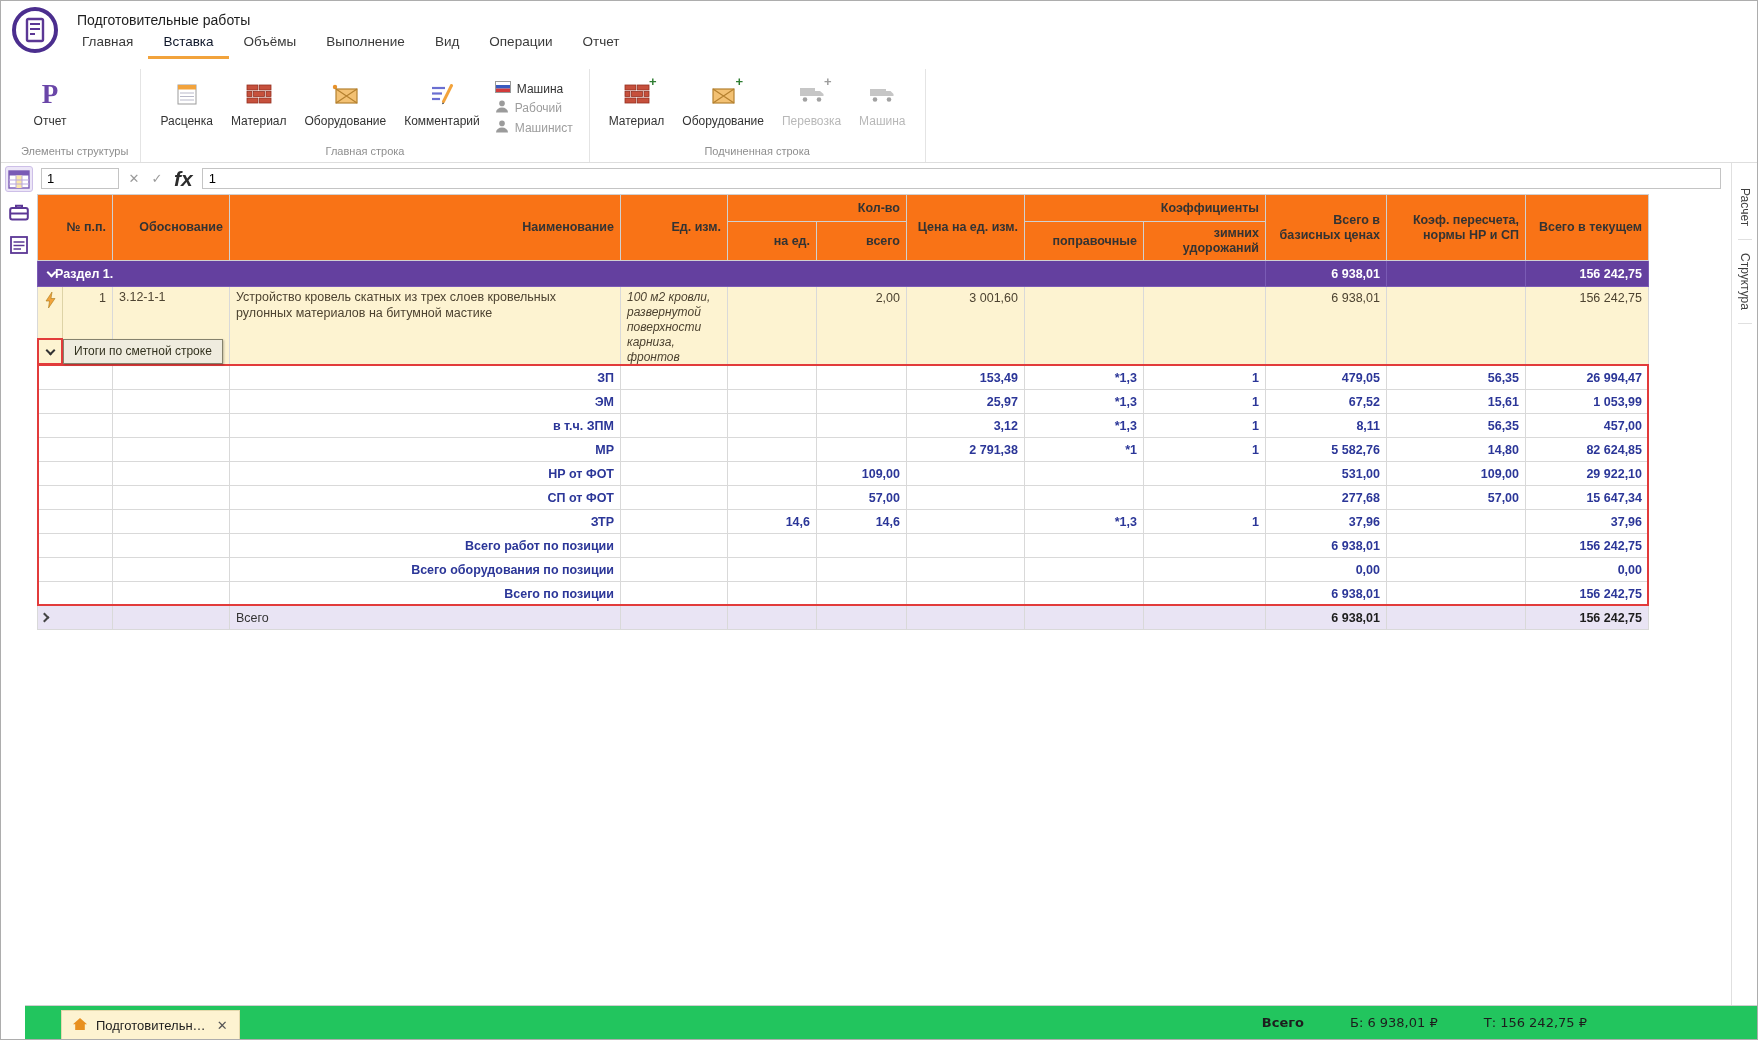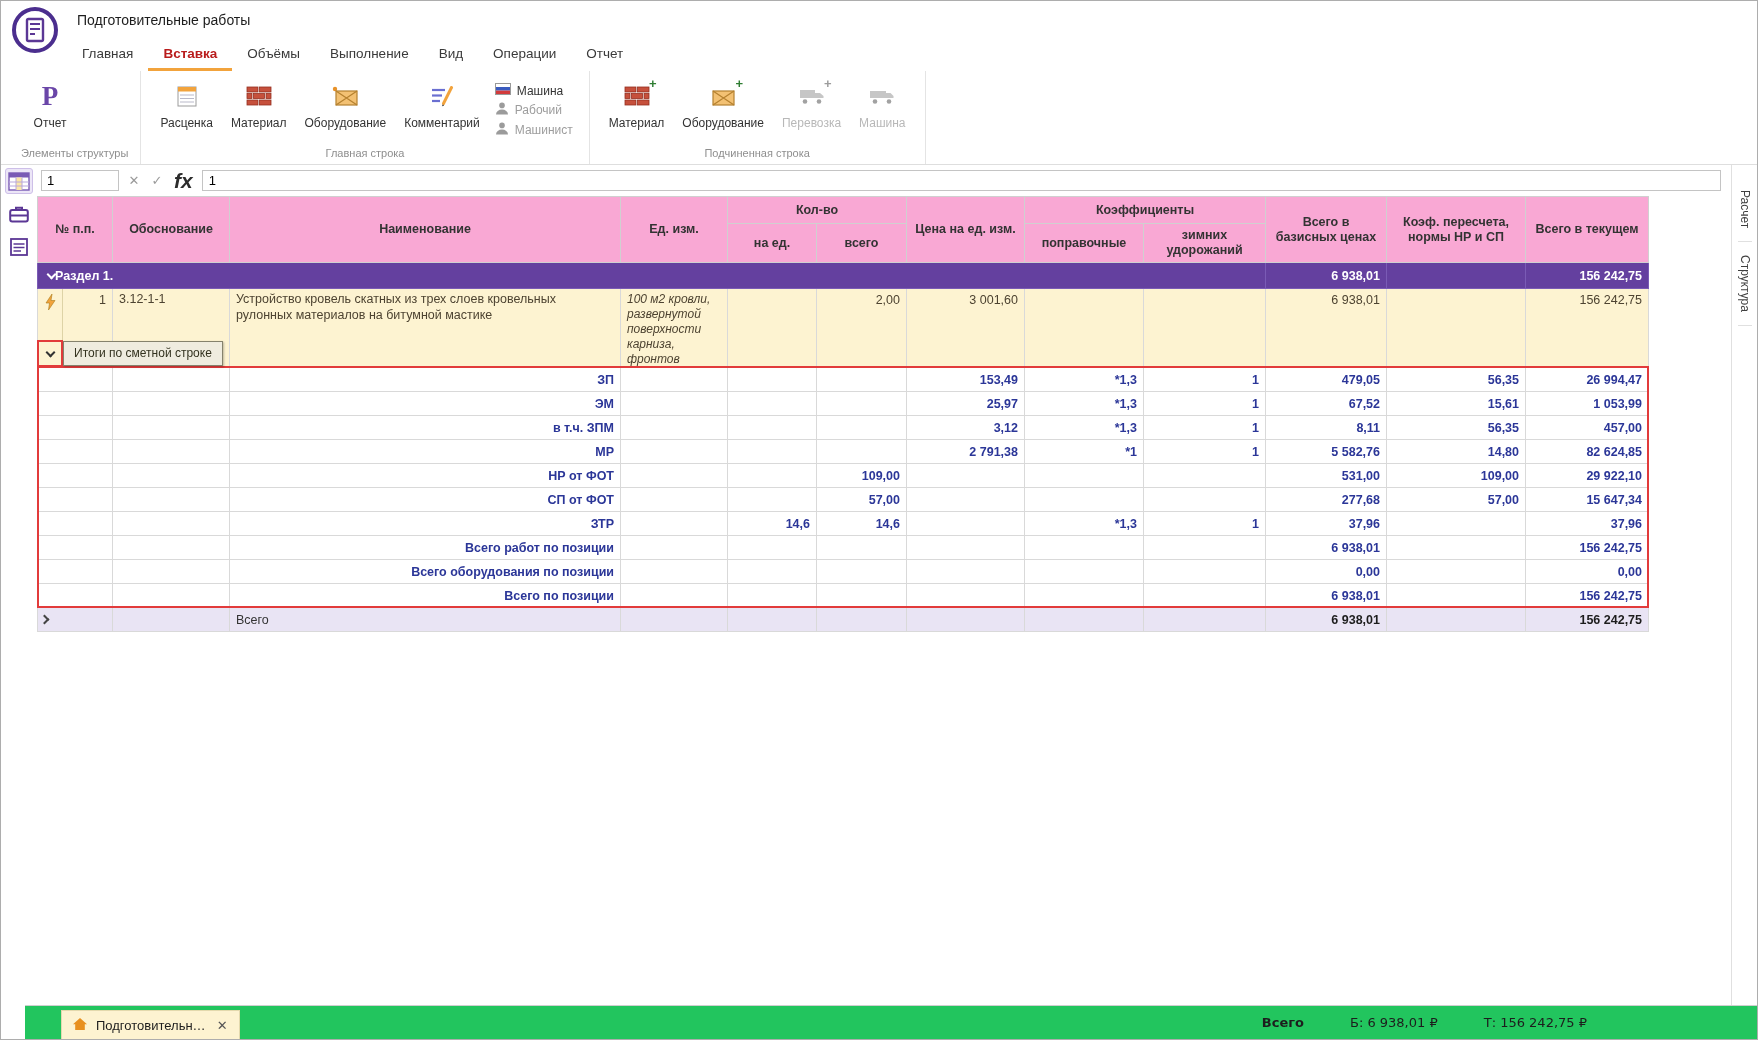--- a/index.html
+++ b/index.html
@@ -9,23 +9,23 @@
   *{box-sizing:border-box;}
   html,body{margin:0;padding:0;background:#e9e9e9;}
   body{font-family:"Liberation Sans",sans-serif;color:#222;}
   .window{width:1758px;height:1040px;background:#fff;border:1px solid #adadad;display:flex;flex-direction:column;overflow:hidden;}
 
   
   .titlebar{flex:0 0 68px;display:flex;padding-left:10px;}
   .logo{width:48px;height:48px;margin-top:5px;flex:0 0 auto;}
   .tb-right{display:flex;flex-direction:column;flex:1;min-width:0;}
   .window-title{font-size:14px;color:#1d1d1d;padding:11px 0 0 18px;}
-  .menu{display:flex;margin-left:8px;margin-top:13px;align-items:center;}
+  .menu{display:flex;margin-left:8px;margin-top:1px;align-items:center;}
   .menu-item{padding:5px 15px 7px;font-size:13.5px;color:#3a3a3a;border-bottom:3px solid transparent;cursor:default;white-space:nowrap;}
-  .menu-item.active{font-weight:700;color:#b91c1c;border-bottom-color:var(--orange);}
+  .menu-item.active{font-weight:400;color:#0f172a;border-bottom-color:var(--orange);}
 
   
   .ribbon{flex:0 0 94px;border-bottom:1px solid #dedede;display:flex;padding-left:8px;}
   .rgroup{display:flex;flex-direction:column;padding:3px 12px 0;border-right:1px solid #e4e4e4;}
   .rgroup-buttons{flex:1;display:flex;align-items:flex-start;gap:4px;}
   .rgroup-label{text-align:center;font-size:11px;color:#8e8e8e;padding:1px 0 5px;white-space:nowrap;}
   .rbtn{display:flex;flex-direction:column;align-items:center;gap:5px;padding:7px 7px 4px;border-radius:3px;min-width:58px;}
   .ric{height:30px;display:flex;align-items:center;justify-content:center;position:relative;}
   .rlabel{font-size:12px;color:#333;white-space:nowrap;}
   .rbtn.disabled .rlabel{color:#b8b8b8;}
@@ -49,21 +49,21 @@
   .ls-icon{width:28px;height:26px;display:flex;align-items:center;justify-content:center;border-radius:3px;}
   .ls-icon.active{background:#ece6f7;border:1px solid #cdbfe8;}
   .center{flex:1;display:flex;flex-direction:column;min-width:0;}
   .right-strip{width:26px;border-left:1px solid #e0e0e0;display:flex;flex-direction:column;align-items:center;padding-top:12px;flex:0 0 auto;}
   .vtab{writing-mode:vertical-rl;font-size:12px;color:#3f3f3f;padding:13px 0;border-bottom:1px solid #e0e0e0;cursor:default;}
 
   
   .table-wrap{position:relative;}
   table.grid{border-collapse:collapse;table-layout:fixed;width:1611px;font-size:12.5px;}
   .grid th,.grid td{border:1px solid var(--grid-border);padding:0 6px;overflow:hidden;}
-  .grid thead th{background:#f9a8d4;font-weight:700;color:#333;text-align:center;border-color:#d0d0d0;line-height:1.2;}
+  .grid thead th{background:#f97316;font-weight:700;color:#333;text-align:right;border-color:#d0d0d0;line-height:1.2;}
   .grid tr.h1 th{height:27px;}
   .grid tr.h2 th{height:39px;}
   td.num{text-align:right;}
 
   tr.sec td{background:var(--purple);color:#fff;font-weight:700;height:26px;border-color:#7a5bb5;}
   .sec-label{display:flex;align-items:center;padding-left:4px;}
 
   tr.main td{background:var(--yellow);height:78px;vertical-align:top;padding-top:3px;color:#4d4331;}
   tr.main td.num{padding-top:4px;}
   .num-cell{padding:0 !important;}

